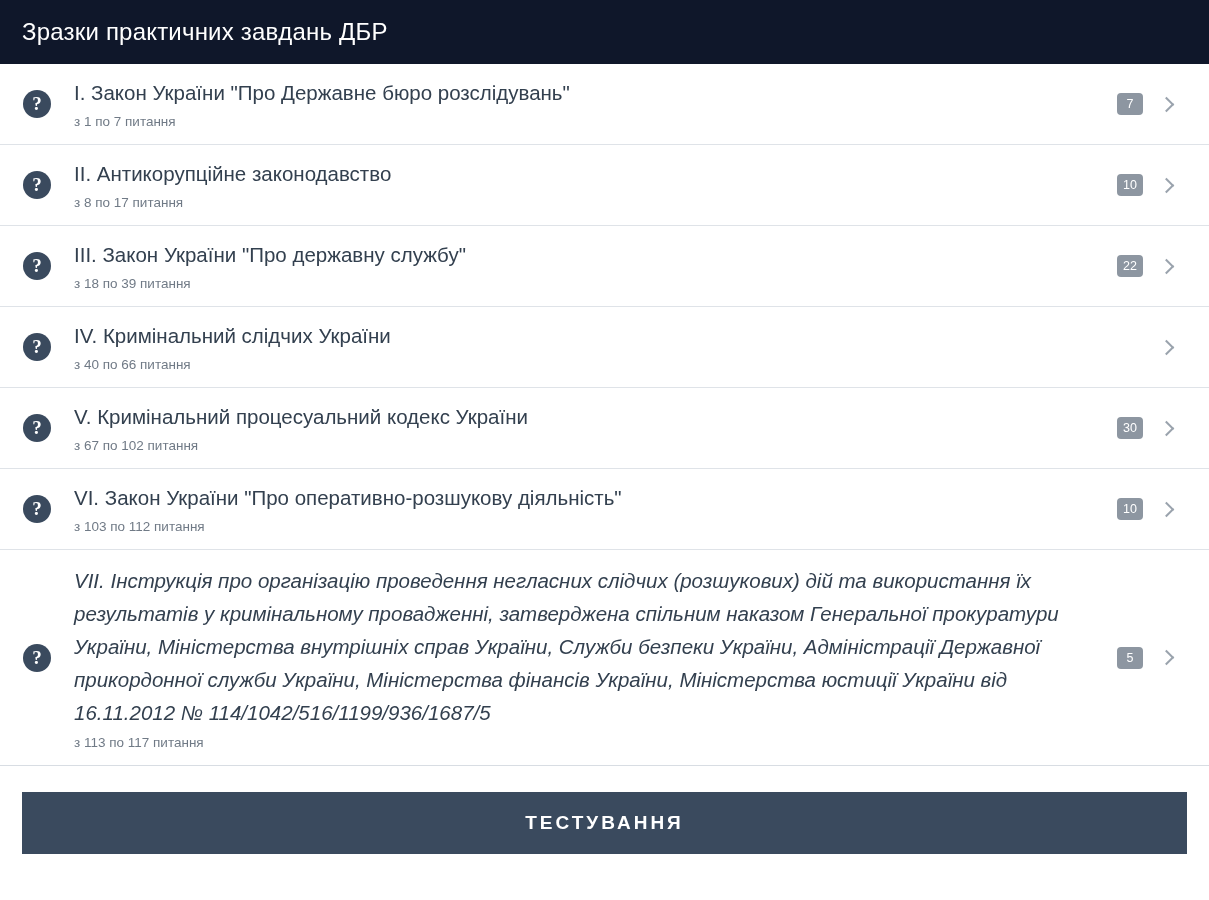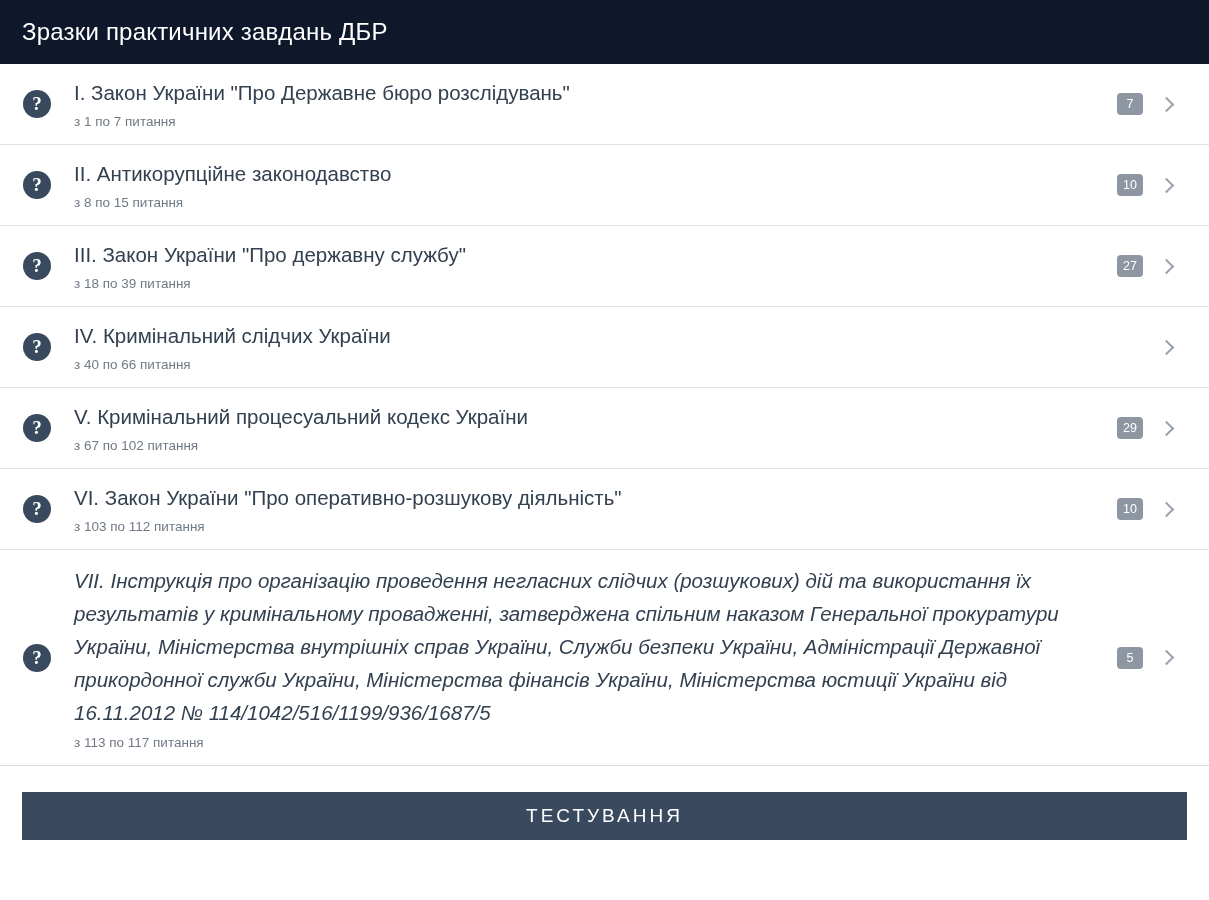--- a/index.html
+++ b/index.html
@@ -130,28 +130,28 @@
   .row.long { min-height: 208px; }
   .row.long .row-title { line-height: 33px; font-style: italic; }
 
   
   .footer {
     padding: 26px 22px 0 22px;
     background: #ffffff;
   }
   .test-button {
     width: 100%;
-    height: 48px;
+    height: 62px;
     background: #3a4a5e;
     color: #ffffff;
     border: none;
     font-family: "Liberation Sans", sans-serif;
     font-size: 19px;
     letter-spacing: 3px;
-    font-weight: 400;
+    font-weight: 700;
     cursor: pointer;
     display: flex;
     align-items: center;
     justify-content: center;
   }
 </style>
 </head>
 <body>
 
 <div id="app">
@@ -177,40 +177,40 @@
         <span class="chevron"></span>
       </div>
     </div>
 
     <div class="row">
       <div class="row-icon-cell">
         <div class="help-icon">?</div>
       </div>
       <div class="row-text-cell">
         <div class="row-title">II. Антикорупційне законодавство</div>
-        <div class="row-sub">з 8 по 15 питання</div>
+        <div class="row-sub">з 8 по 17 питання</div>
       </div>
       <div class="row-badge-cell">
         <div class="badge">10</div>
       </div>
       <div class="row-chevron-cell">
         <span class="chevron"></span>
       </div>
     </div>
 
     <div class="row">
       <div class="row-icon-cell">
         <div class="help-icon">?</div>
       </div>
       <div class="row-text-cell">
         <div class="row-title">III. Закон України "Про державну службу"</div>
         <div class="row-sub">з 18 по 39 питання</div>
       </div>
       <div class="row-badge-cell">
-        <div class="badge">27</div>
+        <div class="badge">22</div>
       </div>
       <div class="row-chevron-cell">
         <span class="chevron"></span>
       </div>
     </div>
 
     <div class="row">
       <div class="row-icon-cell">
         <div class="help-icon">?</div>
       </div>
@@ -225,21 +225,21 @@
 
     <div class="row">
       <div class="row-icon-cell">
         <div class="help-icon">?</div>
       </div>
       <div class="row-text-cell">
         <div class="row-title">V. Кримінальний процесуальний кодекс України</div>
         <div class="row-sub">з 67 по 102 питання</div>
       </div>
       <div class="row-badge-cell">
-        <div class="badge">29</div>
+        <div class="badge">30</div>
       </div>
       <div class="row-chevron-cell">
         <span class="chevron"></span>
       </div>
     </div>
 
     <div class="row">
       <div class="row-icon-cell">
         <div class="help-icon">?</div>
       </div>

